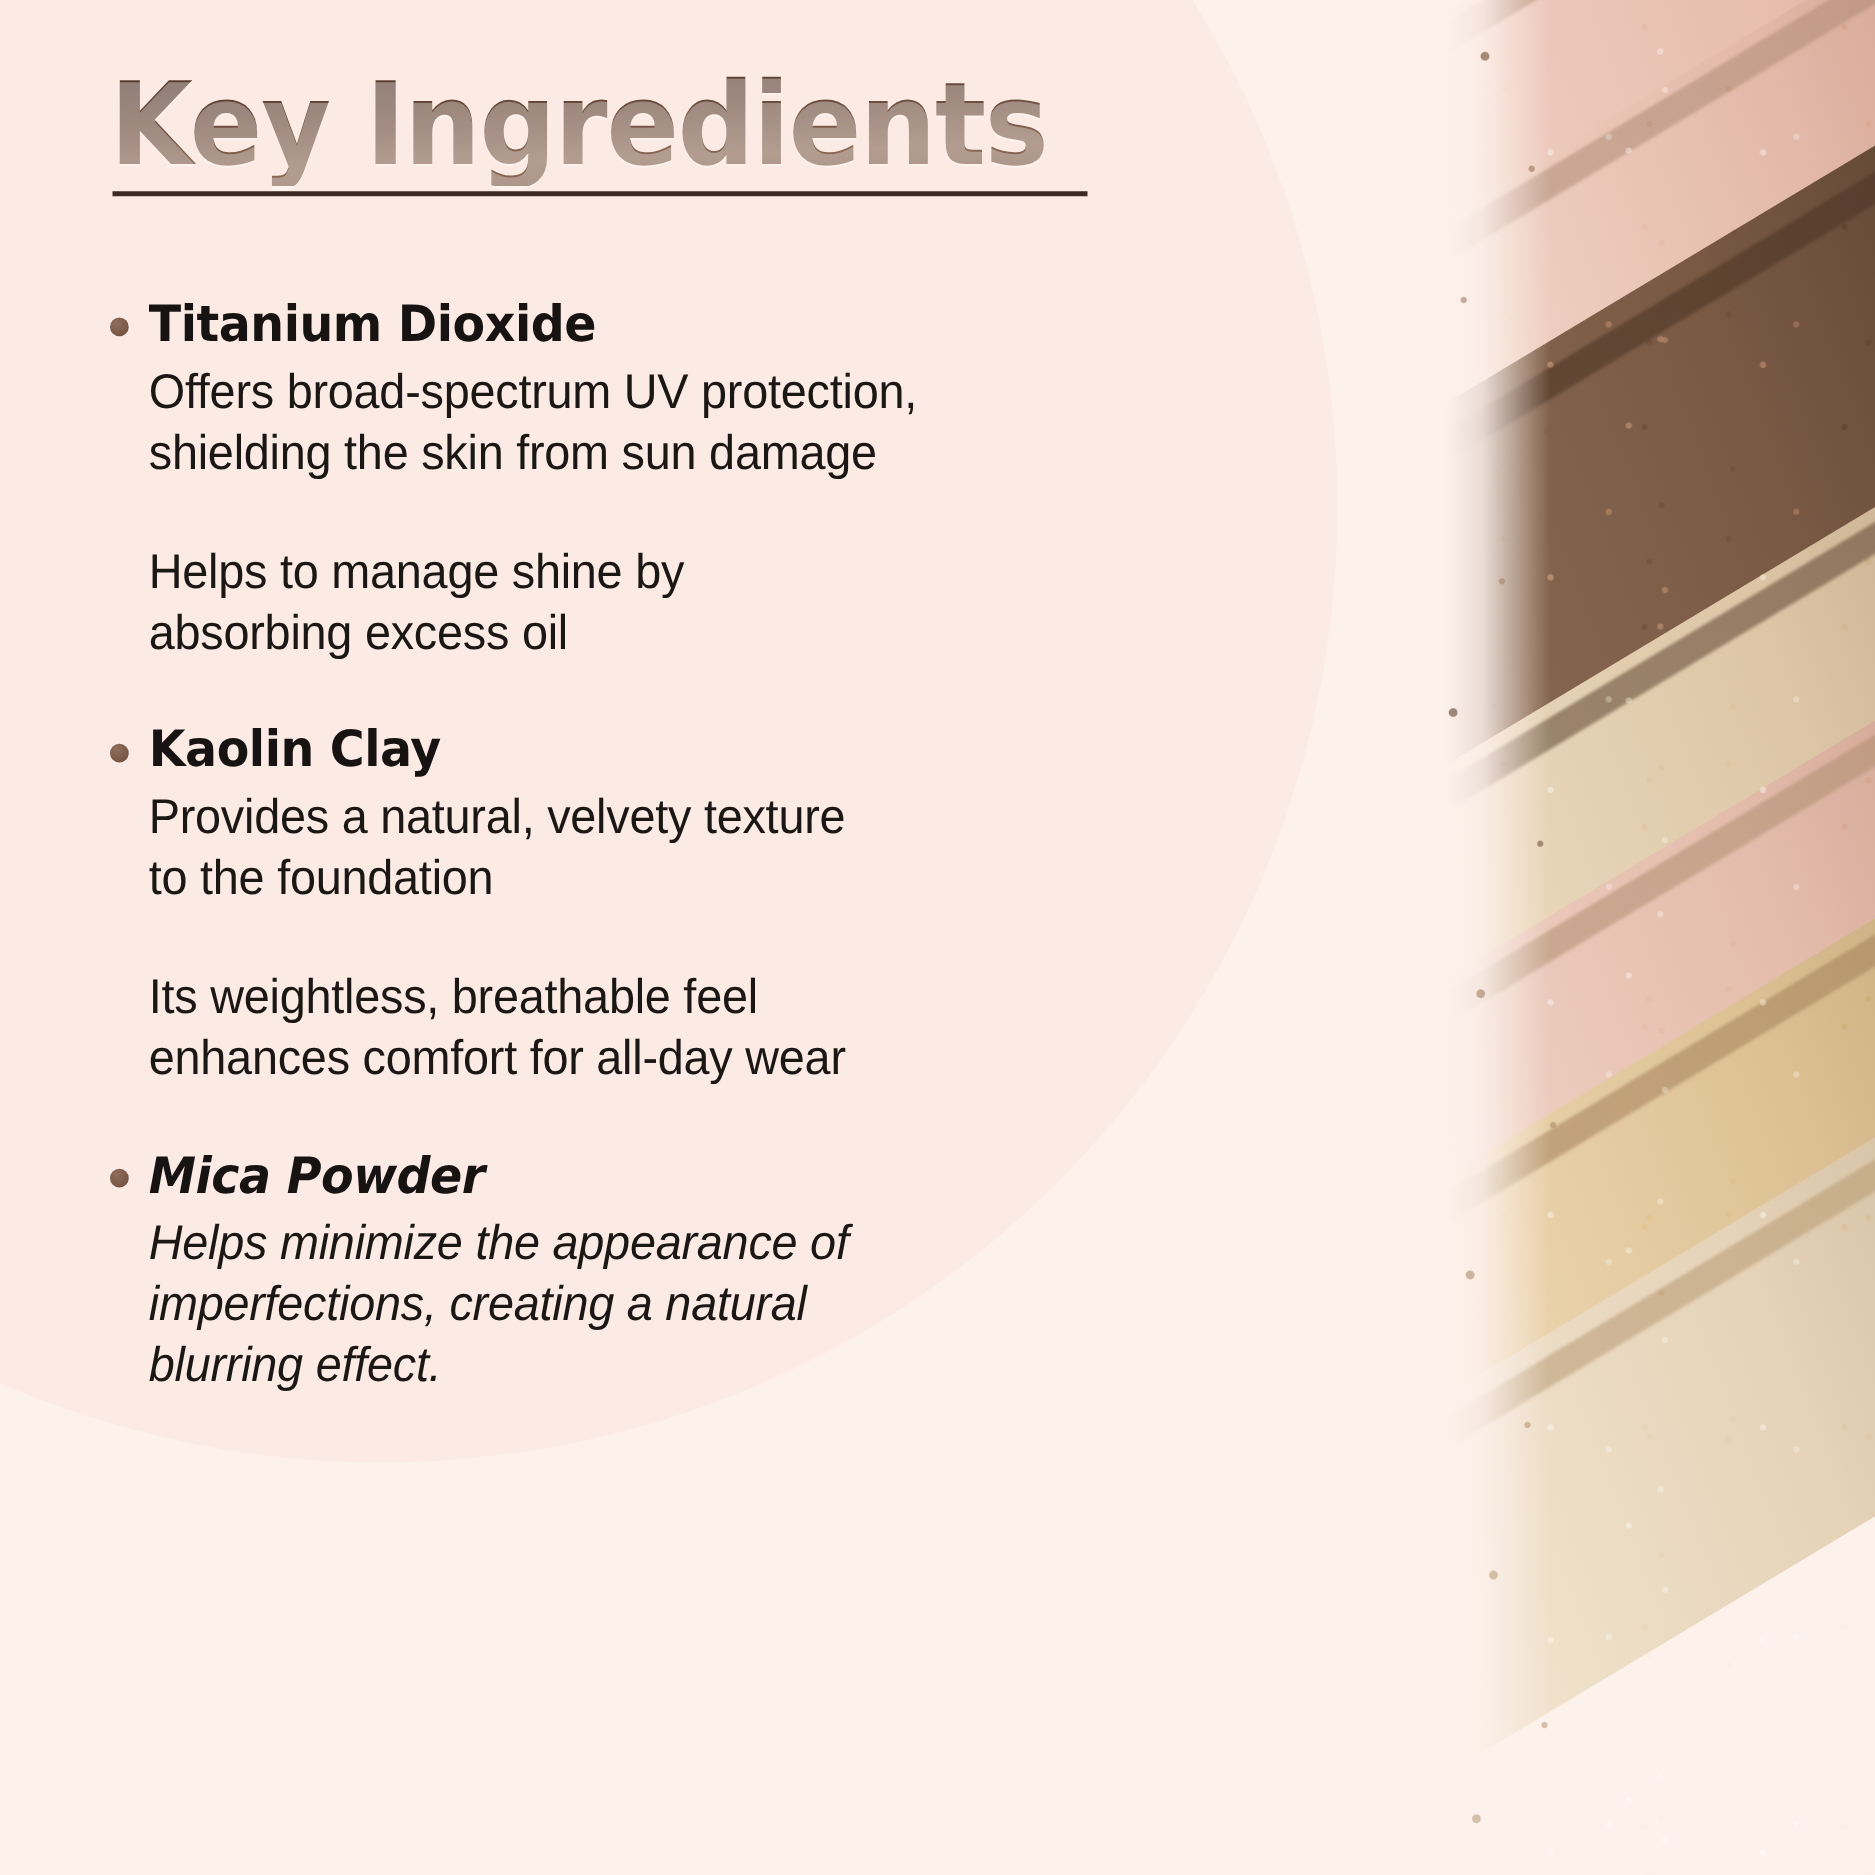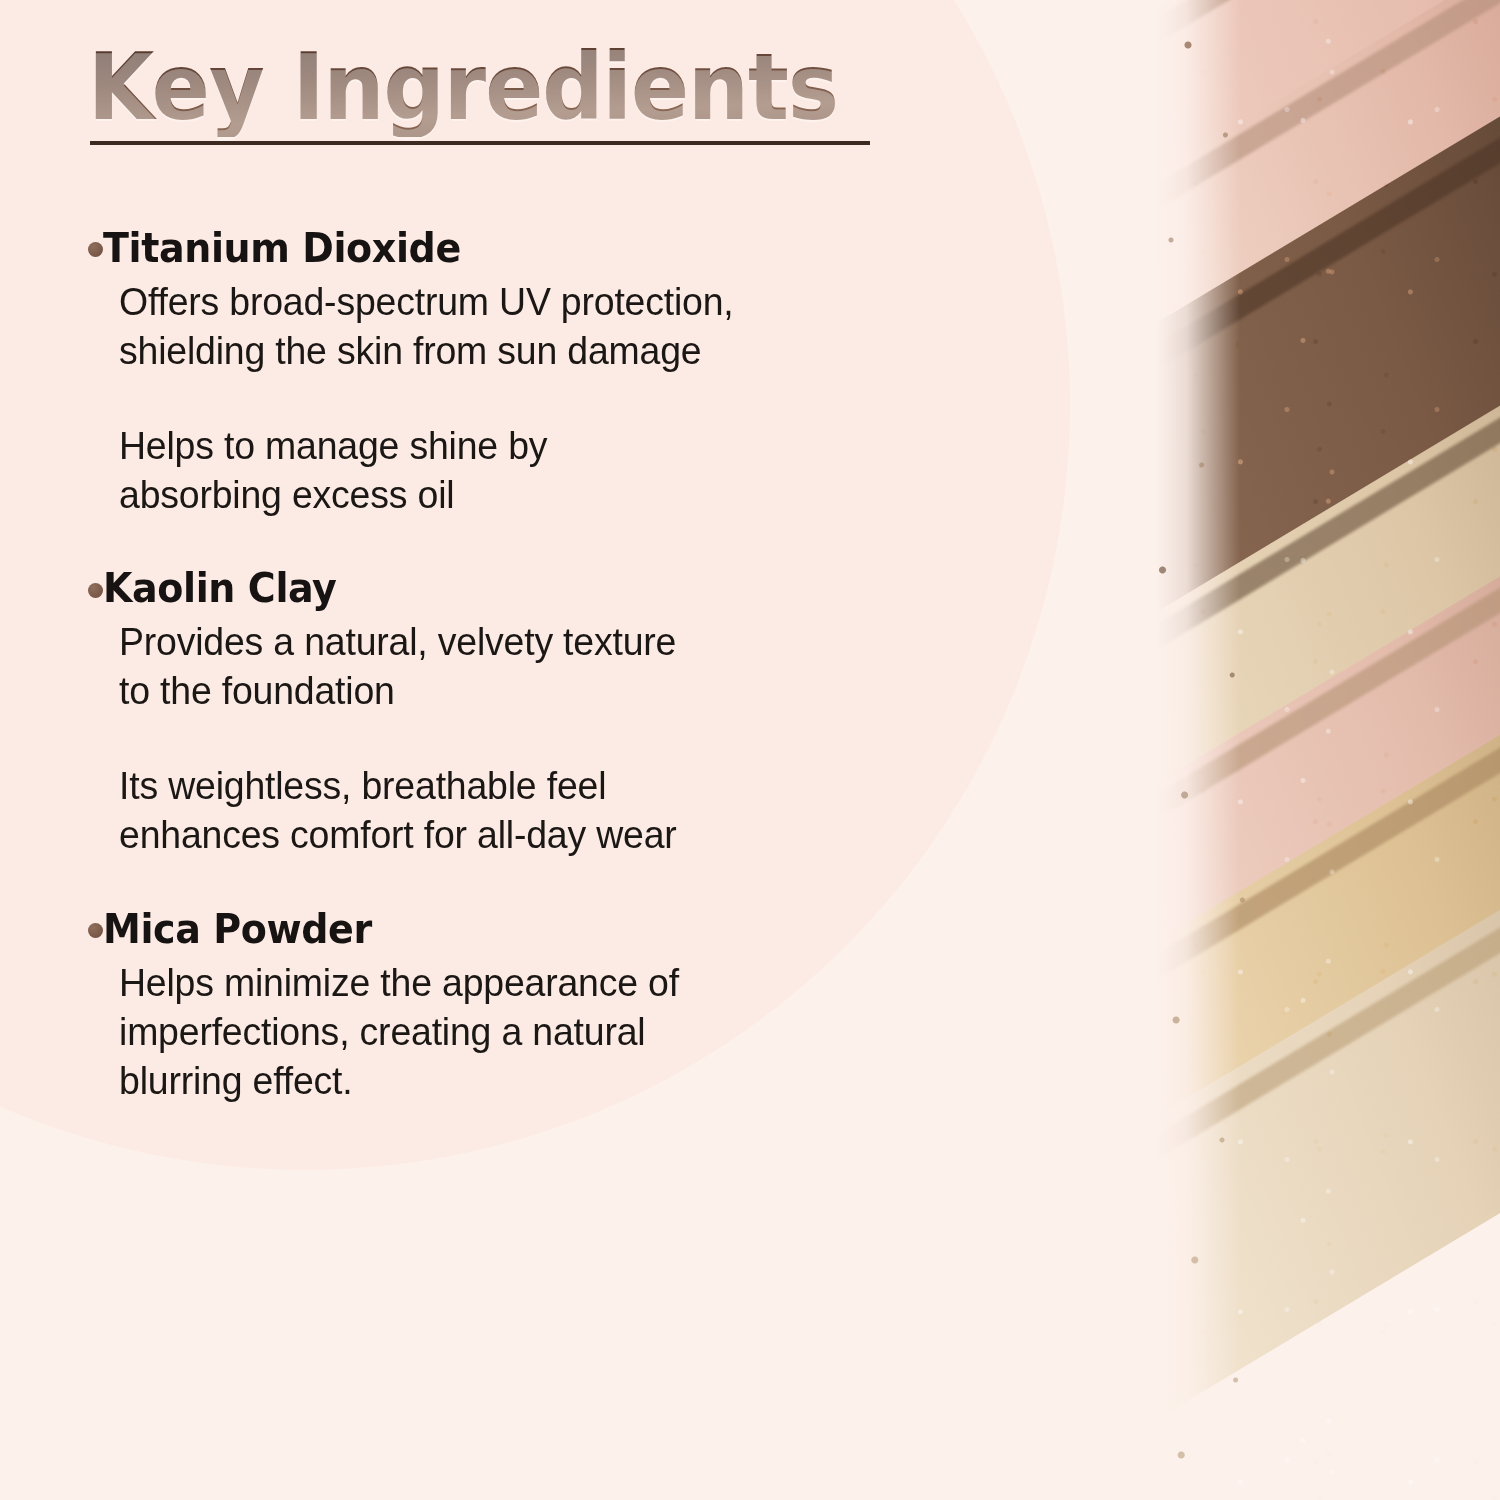--- a/index.html
+++ b/index.html
@@ -21,21 +21,21 @@
     position:absolute;
     left:-460px; top:-360px;
     width:1530px; height:1530px;
     border-radius:50%;
     background:#fcebe4;
   }
 
   
   .content{
     position:absolute;
-    left:0; top:0;
+    left:0; top:12px;
     width:1010px; height:1352px;
     padding:40px 0 0 88px;
   }
 
   .title{
     font-family:"DejaVu Sans", sans-serif;
     font-size:92px;
     font-weight:700;
     letter-spacing:-1px;
     line-height:1.05;
@@ -63,25 +63,26 @@
     height:4px;
     background:#3d2a21;
   }
 
   
   .list{
     margin-top:74px;
     list-style:none;
   }
   .item{ margin-bottom:46px; position:relative; }
-  .item:last-child{ margin-bottom:0; }
+  .item:last-child{ margin-bottom:0;font-style:italic; }
 
   .item-head{
     display:flex;
     align-items:center;
+    gap:16px;
     text-align:center;
   }
   .bullet{
     width:15px; height:15px;
     border-radius:50%;
     background:radial-gradient(circle at 35% 30%,#8f6e5c,#6d4c3c);
     flex:0 0 auto;
     margin-top:4px;
   }
   .name{

